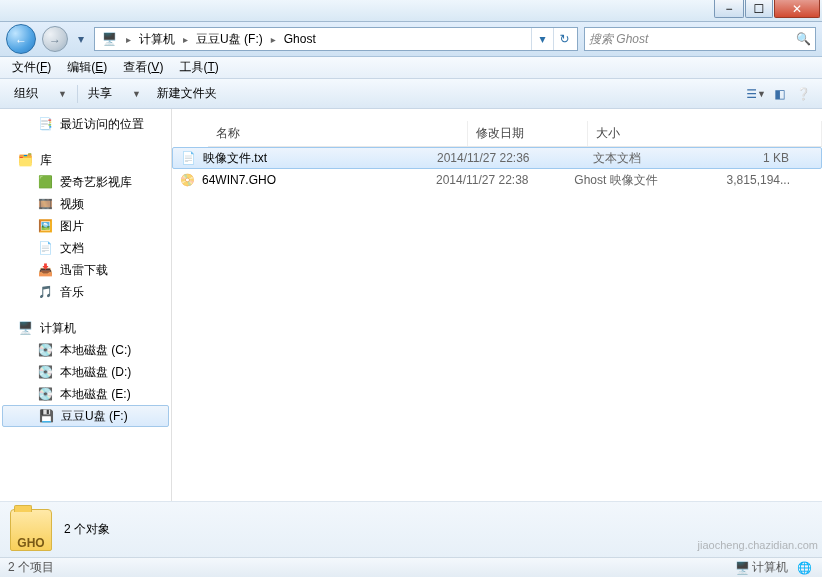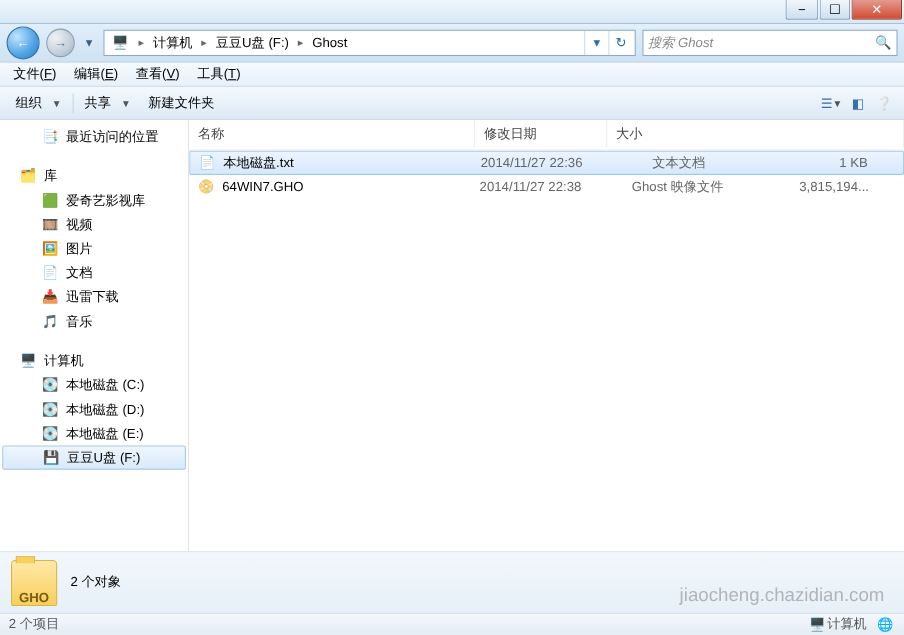--- a/index.html
+++ b/index.html
@@ -26,39 +26,39 @@
 .searchbox .sicon { margin-left:auto; color:#3a6fa8; font-style:normal;}
 
 
 .menubar { height:22px; background: linear-gradient(to bottom,#f6fafe,#e7f0f9); display:flex; align-items:flex-start; padding:0 4px; border-bottom:1px solid #c8d6e5; }
 .menuitem { padding:2px 8px; cursor:default; }
 .menuitem.active { background:#bcd9f2; border:1px solid #7fa8cd; padding:1px 7px;margin-top:28px; }
 .menuitem u { text-decoration: underline; }
 
 
 .toolbar { height:30px; background: linear-gradient(to bottom,#f4f9fe,#dce9f5); display:flex; align-items:center; padding:0 6px; border-bottom:1px solid #c8d6e5; }
-.tbtn { padding:4px 8px; display:inline-flex; align-items:center; gap:9px; cursor:default; }
+.tbtn { padding:4px 8px; display:inline-flex; align-items:center; gap:20px; cursor:default; }
 .tdrop { font-size:9px; color:#555; }
 .tsep { width:1px; height:18px; background:#c8d6e5; margin:0 2px; }
 .tspacer { flex:1; }
 .ticon { width:24px; height:22px; display:inline-flex; align-items:center; justify-content:center; color:#3a6fa8; }
 
 
 .body { flex:1; display:flex; overflow:hidden; }
 .sidebar { width:172px; background:#fff; border-right:1px solid #e0e0e0; overflow-y:auto; padding:4px 0; }
 .sentry { display:flex; align-items:center; gap:6px; padding:3px 4px 3px 20px; cursor:default; height:22px; }
 .sentry.sub { padding-left:38px; }
 .sentry.sel { background:linear-gradient(to bottom,#eef5fc,#d9eafc); border:1px solid #a2c8ea; border-radius:2px; margin:0 2px; padding-left:36px; }
 .sentry.root { padding-left: 18px; font-weight: normal; }
 .sgap { height:14px; }
 .sico { width:16px; height:16px; display:inline-flex; align-items:center; justify-content:center; }
 
 
 .content { flex:1; display:flex; flex-direction:column; background:#fff; }
-.colheaders { height:28px; display:flex; align-items:flex-start; border-bottom:1px solid #e8e8e8; color:#444; }
+.colheaders { height:38px; display:flex; align-items:flex-end; border-bottom:1px solid #e8e8e8; color:#444;margin-left:36px; }
 .ch { padding:4px 8px; border-right:1px solid #eee; }
 .ch.name { width:260px; }
 .ch.date { width:120px; }
 .ch.type { width:120px; }
 .ch.size { flex:1; }
 .filelist { flex:1; overflow:auto; }
 .frow { height:22px; display:flex; align-items:center; padding:0 4px; }
 .frow.sel { background:linear-gradient(to bottom,#ecf4fd,#d6e9fc); border:1px solid #9ec9ef; border-radius:2px; }
 .fc.name { width:260px; display:flex; align-items:center; gap:6px; padding-left:4px;}
 .fc.date { width:120px; color:#666; }
@@ -68,21 +68,21 @@
 
 
 .details { height:56px; border-top:1px solid #dde6ef; background:linear-gradient(to bottom,#f2f7fc,#e7f0f8); display:flex; align-items:center; padding:6px 10px; gap:12px; }
 .dicon { width:42px; height:42px; background:linear-gradient(to bottom,#ffe9a8,#f8cf5a); border:1px solid #d9b544; border-radius:4px 4px 2px 2px; display:flex; align-items:flex-end; justify-content:center; color:#7a5a16; font-size:9px; font-weight:bold; position:relative;}
 .dicon::before { content:""; position:absolute; top:-5px; left:3px; width:16px; height:6px; background:#f8cf5a; border:1px solid #d9b544; border-bottom:none; border-radius:2px 2px 0 0;}
 
 
 .statusbar { height:20px; background:linear-gradient(to bottom,#f4f8fc,#e3ecf4); border-top:1px solid #cdd9e4; display:flex; align-items:center; padding:0 8px; color:#555; }
 .sbspace { flex:1; }
 .sbicon { width:18px; height:16px; display:inline-flex; align-items:center; justify-content:center; margin-left:8px;}
-.watermark { position:absolute; right:18px; bottom:26px; color:rgba(120,120,120,0.5); font-size:17px; pointer-events:none;text-align:right;}
+.watermark { position:absolute; right:4px; bottom:26px; color:rgba(120,120,120,0.5); font-size:11px; pointer-events:none;text-align:right;}
 </style>
 </head>
 <body>
 
 <div class="window">
 
   <div class="titlebar">
     <div class="winbtn">
         <span>−</span>
       </div>
@@ -217,21 +217,21 @@
     <div class="content">
       <div class="colheaders">
         <div class="ch name"><span>名称</span></div>
         <div class="ch date"><span>修改日期</span></div>
         <div class="ch size"><span>大小</span></div>
       </div>
       <div class="filelist">
         <div class="frow sel">
           <div class="fc name">
               <span class="fico">📄</span>
-              <span>本地磁盘.txt</span>
+              <span>映像文件.txt</span>
             </div>
           <div class="fc date">2014/11/27 22:36</div>
           <div class="fc type">文本文档</div>
           <div class="fc size">1 KB</div>
         </div>
         <div class="frow">
           <div class="fc name">
               <span class="fico">📀</span>
               <span>64WIN7.GHO</span>
             </div>

